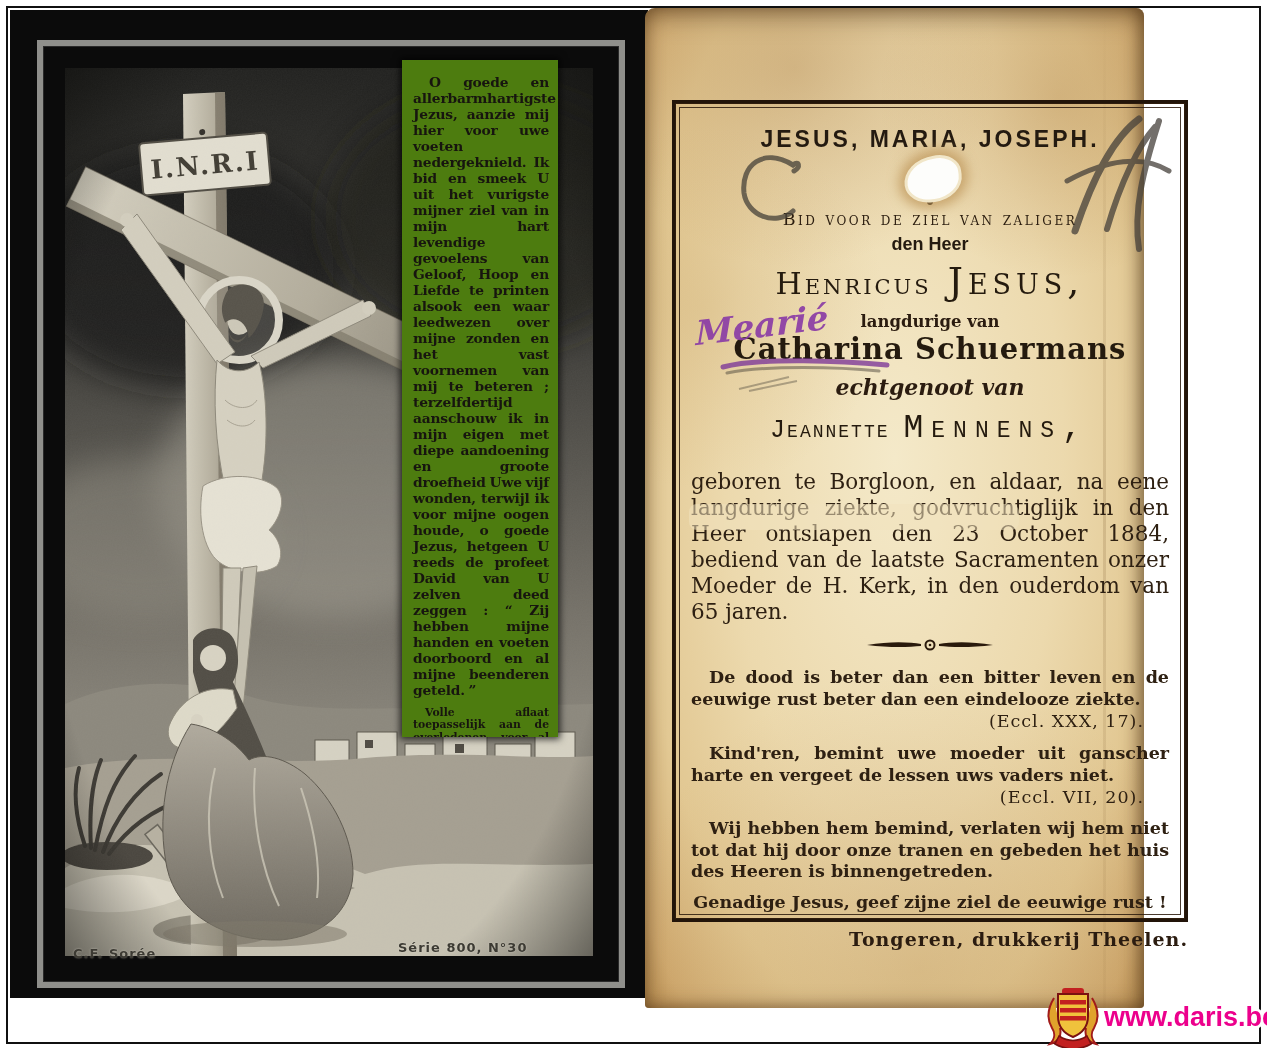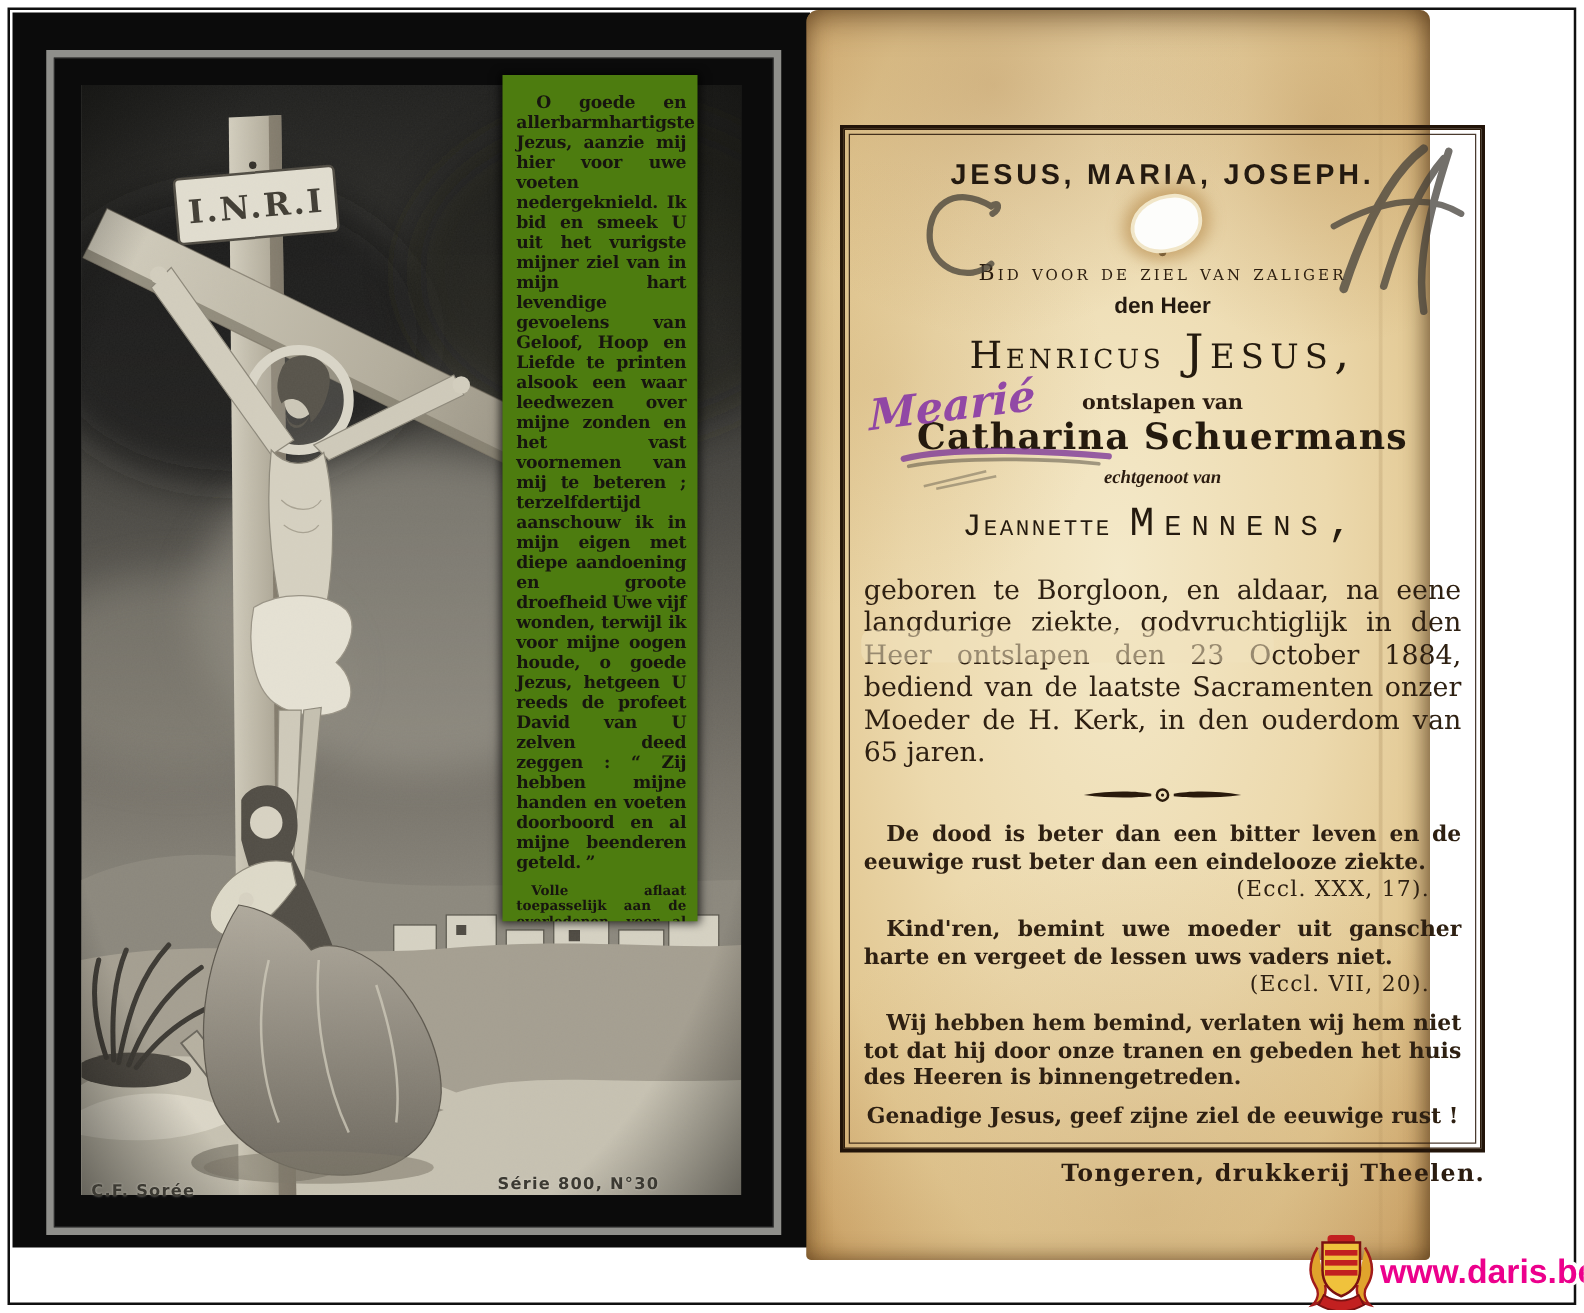--- a/index.html
+++ b/index.html
@@ -38,21 +38,21 @@
 
   .invocation{margin-top:22px;font-family:"Liberation Sans","DejaVu Sans",sans-serif;font-weight:700;font-size:23px;letter-spacing:3px;color:#241a10;}
   .cross-row{position:relative;margin-top:8px;height:48px;}
   .pray-line{margin-top:0;font-variant:small-caps;font-size:17.5px;letter-spacing:2.5px;font-weight:500;color:#2b1d0f;}
   .title-line{margin-top:5px;font-family:"Liberation Sans","DejaVu Sans",sans-serif;font-weight:700;font-size:18px;color:#241a10;}
   .name1{margin-top:3px;line-height:46px;color:#241a0e;}
   .name1 .fn{font-variant:small-caps;font-size:30px;letter-spacing:3px;}
   .name1 .ln{font-variant:small-caps;font-size:38px;letter-spacing:5px;margin-left:16px;}
   .rel1{margin-top:0;font-weight:700;font-size:16.5px;}
   .wife1{margin-top:1px;font-weight:700;font-size:29px;letter-spacing:1px;color:#241a0e;}
-  .rel2{margin-top:8px;font-style:italic;font-weight:700;font-size:15px;font-family:Liberation Serif, serif;}
+  .rel2{margin-top:8px;font-style:italic;font-weight:700;font-size:22px;}
   .name2{margin-top:7px;line-height:44px;color:#241a0e;font-family:Liberation Mono, monospace;}
   .name2 .fn{font-variant:small-caps;font-size:25px;letter-spacing:2px;}
   .name2 .ln{font-variant:small-caps;font-size:33px;letter-spacing:8px;margin-left:14px;}
   .bio{margin:14px 15px 0;font-size:21.5px;line-height:26px;text-align:justify;color:#2e2012;}
   .divider{margin-top:11px;}
   .quote{margin:11px 15px 0;font-size:17.5px;font-weight:700;line-height:22px;text-align:justify;text-indent:18px;color:#2e2012;}
   .quote-src{margin:1px 40px 0 0;text-align:right;font-size:17.5px;font-weight:500;letter-spacing:1px;color:#2e2012;}
   .para{margin:11px 15px 0;font-size:17.5px;font-weight:700;line-height:21.5px;text-align:justify;text-indent:18px;color:#2e2012;}
   .para.last{text-align:center;text-indent:0;margin-top:9px;}
 
@@ -226,21 +226,21 @@
           </svg>
         </div>
 
         <div class="pray-line">Bid voor de ziel van zaliger</div>
         <div class="title-line">den Heer</div>
 
         <div class="name1">
           <span class="fn">Henricus</span><span class="ln">Jesus,</span>
         </div>
 
-        <div class="rel1">ontslapen van</div>
+        <div class="rel1">langdurige van</div>
         <div class="wife1">Catharina Schuermans</div>
         <div class="rel2">echtgenoot van</div>
 
         <div class="name2">
           <span class="fn">Jeannette</span><span class="ln">Mennens,</span>
         </div>
 
         <p class="bio">geboren te Borgloon, en aldaar, na eene langdurige ziekte, godvruchtiglijk in den Heer ontslapen den 23 October 1884, bediend van de laatste Sacramenten onzer Moeder de H. Kerk, in den ouderdom van 65 jaren.</p>
 
         <div class="divider">

